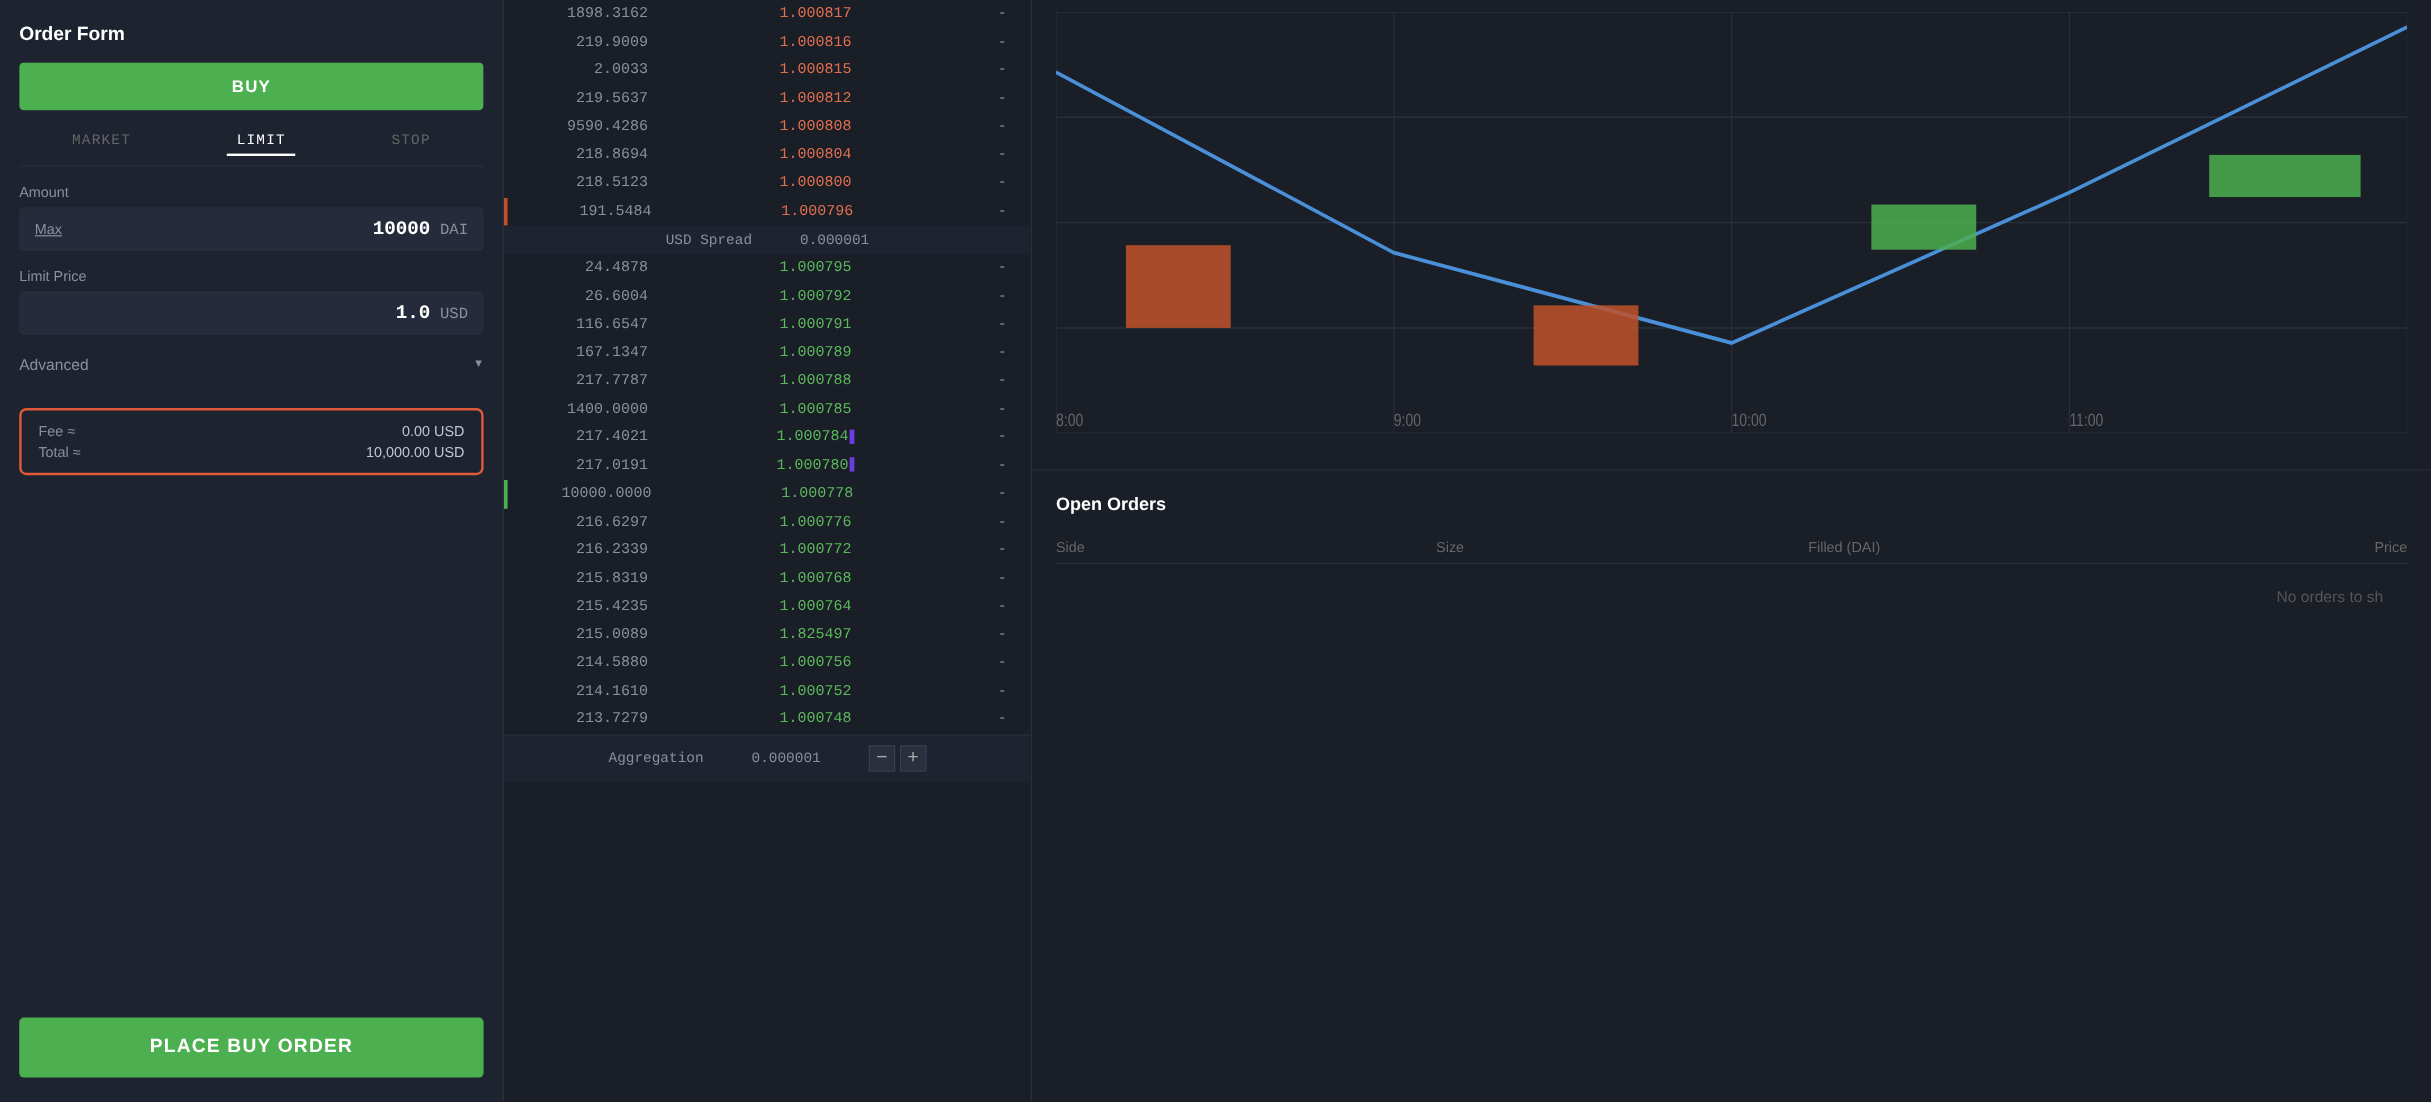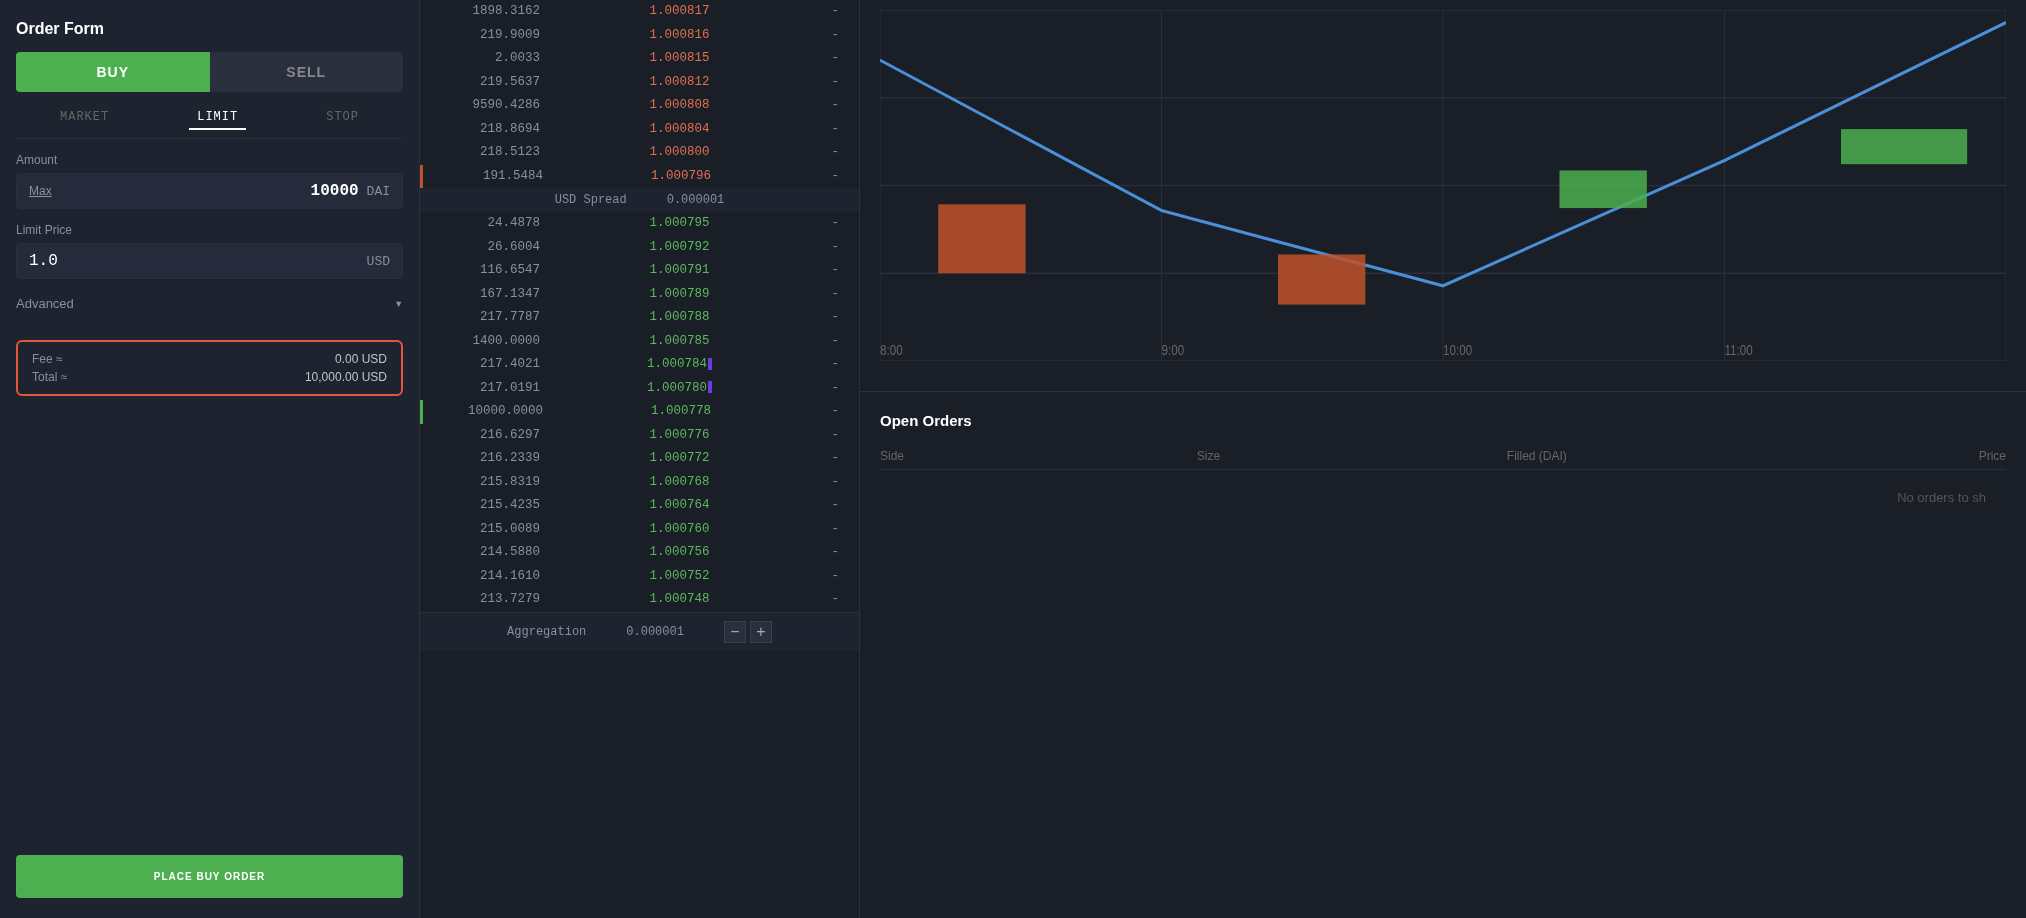--- a/index.html
+++ b/index.html
@@ -128,24 +128,24 @@
       align-items: center;
       background: #252b3a;
       border: 1px solid #2a2f3e;
       border-radius: 4px;
       padding: 8px 12px;
       gap: 8px;
     }
 
     .price-value {
       flex: 1;
-      text-align: left;
+      text-align: right;
       color: #ffffff;
       font-size: 16px;
-      font-weight: normal;
+      font-weight: bold;
     }
 
     .price-currency {
       color: #8a8f9c;
       font-size: 13px;
     }
 
     .advanced-row {
       display: flex;
       align-items: center;
@@ -184,21 +184,21 @@
     }
 
     .fee-label { color: #8a8f9c; }
     .fee-value { color: #c0c4ce; }
 
     .place-order-btn {
       background: #4caf50;
       color: #fff;
       border: none;
       padding: 16px;
-      font-size: 10px;
+      font-size: 16px;
       font-weight: bold;
       letter-spacing: 1px;
       cursor: pointer;
       border-radius: 4px;
       width: 100%;
       margin-top: auto;
     }
 
     
     .order-book-panel {
@@ -338,21 +338,20 @@
     }
   </style>
 </head>
 <body>
 
 <div class="order-form-panel">
   <div class="panel-title">Order Form</div>
 
   <div class="buy-sell-buttons">
     <button class="btn-buy">BUY</button>
-    <button class="btn-sell">SELL</button>
   </div>
 
   <div class="order-type-tabs">
     <span class="order-type-tab">MARKET</span>
     <span class="order-type-tab active">LIMIT</span>
     <span class="order-type-tab">STOP</span>
   </div>
 
   <div>
     <div class="field-label">Amount</div>
@@ -502,21 +501,21 @@
       <span class="ob-price-bid">1.000768</span>
       <span class="ob-mine">-</span>
     </div>
         <div class="ob-row">
       <span class="ob-size">215.4235</span>
       <span class="ob-price-bid">1.000764</span>
       <span class="ob-mine">-</span>
     </div>
         <div class="ob-row">
       <span class="ob-size">215.0089</span>
-      <span class="ob-price-bid">1.000760</span>
+      <span class="ob-price-bid">1.825497</span>
       <span class="ob-mine">-</span>
     </div>
         <div class="ob-row">
       <span class="ob-size">214.5880</span>
       <span class="ob-price-bid">1.000756</span>
       <span class="ob-mine">-</span>
     </div>
         <div class="ob-row">
       <span class="ob-size">214.1610</span>
       <span class="ob-price-bid">1.000752</span>

